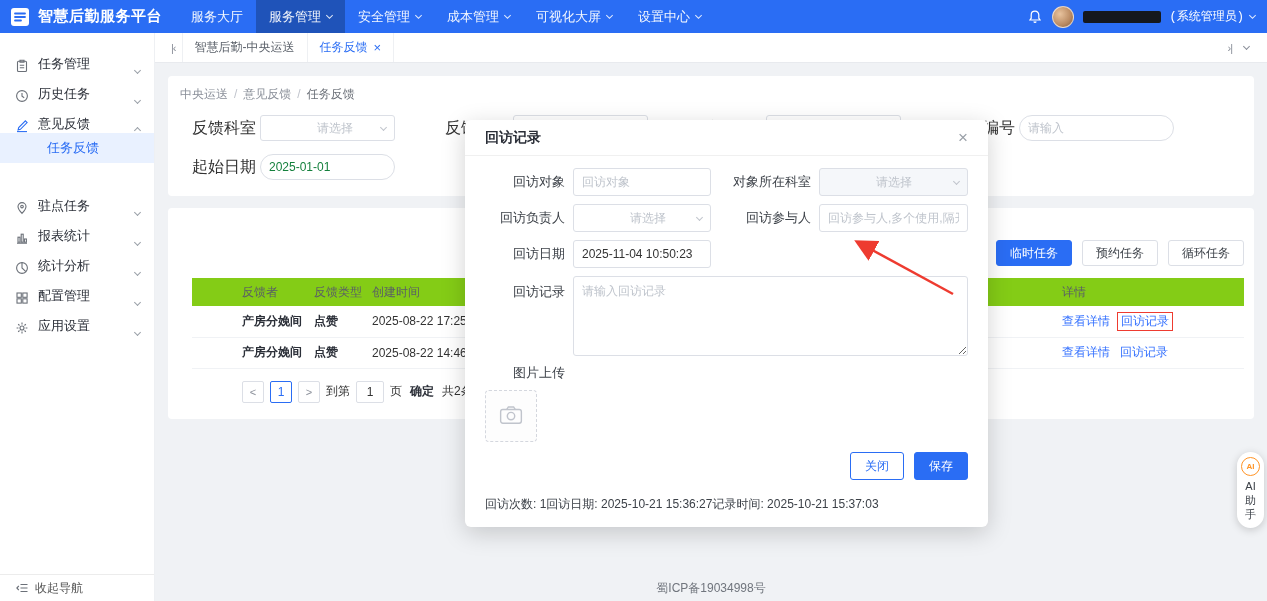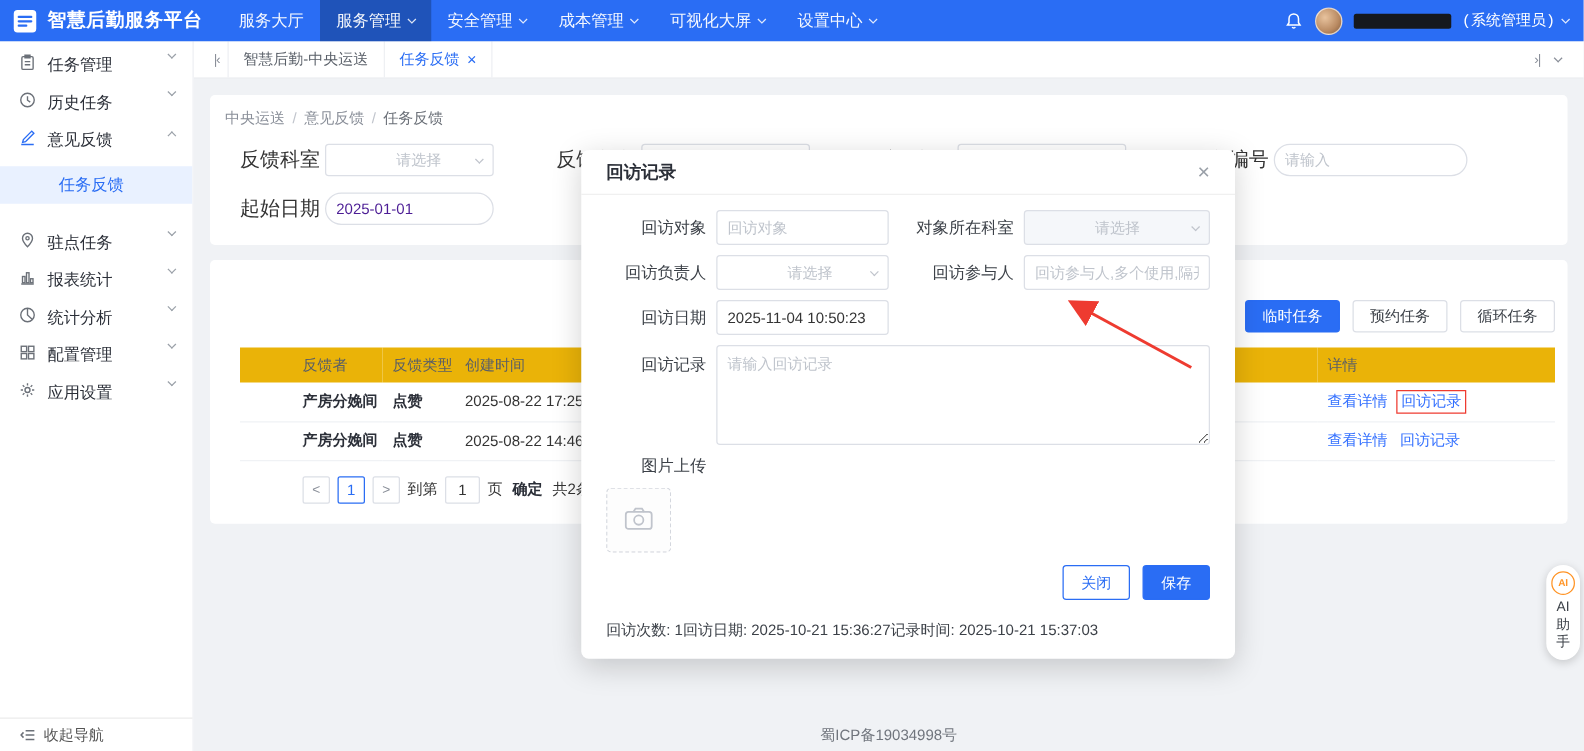--- a/index.html
+++ b/index.html
@@ -18,21 +18,21 @@
   .tb-caret{display:inline-block;width:5px;height:5px;border-right:1.3px solid rgba(255,255,255,.85);border-bottom:1.3px solid rgba(255,255,255,.85);transform:rotate(45deg);margin-top:-3px;}
   .topbar-right{margin-left:auto;display:flex;align-items:center;gap:9px;}
   .bell{display:flex;cursor:pointer;}
   .avatar{width:22px;height:22px;border-radius:50%;background:radial-gradient(circle at 35% 35%,#e8c39e,#b98a62 60%,#7d5636);border:1px solid rgba(255,255,255,.65);cursor:pointer;}
   .redacted{width:78px;height:12px;background:#15181d;border-radius:2px;}
   .user-role{font-size:12px;display:flex;align-items:center;gap:6px;cursor:pointer;white-space:nowrap;font-family:Liberation Mono, monospace;}
 
   
   .sidebar{position:absolute;top:33px;left:0;bottom:0;width:155px;background:#fff;border-right:1px solid #eef0f3;display:flex;flex-direction:column;z-index:5;}
   .side-nav{flex:1;padding-top:10px;overflow:hidden;}
-  .side-item{display:flex;align-items:flex-start;height:30px;padding:0 14px 0 15px;gap:9px;color:#2b2f38;cursor:pointer;font-size:13px;}
+  .side-item{display:flex;align-items:flex-end;height:30px;padding:0 14px 0 15px;gap:9px;color:#2b2f38;cursor:pointer;font-size:13px;}
   .side-item .lbl{flex:1;white-space:nowrap;}
   .side-caret{width:5px;height:5px;border-right:1.3px solid #9aa0a8;border-bottom:1.3px solid #9aa0a8;transform:rotate(45deg);flex:none;margin-top:-2px;}
   .side-caret.up{transform:rotate(-135deg);margin-top:3px;}
   .side-icon{width:14px;height:14px;flex:none;color:#6b7078;display:flex;}
   .side-icon.blue{color:var(--primary);}
   .side-subitem{height:30px;line-height:30px;padding-left:47px;background:var(--side-active);color:var(--primary);cursor:pointer;margin-bottom:22px;font-size:13px;}
   .collapse-row{height:27px;border-top:1px solid #ececec;display:flex;align-items:center;gap:7px;padding-left:16px;color:#555;font-size:12px;cursor:pointer;}
   .collapse-icon{display:flex;color:#6b7078;}
 
   
@@ -59,31 +59,31 @@
   .bc-last{color:#6b7078;}
 
   .filter-row{display:flex;align-items:center;gap:50px;margin-bottom:13px;}
   .filter-row:last-child{margin-bottom:2px;}
   .f-field{display:flex;align-items:center;gap:8px;}
   .f-label{width:60px;text-align:right;font-size:16px;color:#333;flex:none;white-space:nowrap;}
   .ctrl{height:26px;border:1px solid #dcdfe6;border-radius:3px;background:#fff;display:flex;align-items:center;padding:0 8px;font-size:12px;}
   .select{justify-content:space-between;cursor:pointer;gap:6px;}
   .ph{color:#bfc4cc;margin-left:48px;}
   .sel-caret{width:5px;height:5px;border-right:1.2px solid #c0c4cc;border-bottom:1.2px solid #c0c4cc;transform:rotate(45deg);margin-top:-2px;flex:none;}
-  input.ctrl{outline:none;color:#4c1d95;border-radius:13px;}
+  input.ctrl{outline:none;color:#15803d;border-radius:13px;}
   input.ctrl::placeholder{color:#bfc4cc;}
   .w135{width:135px;} .w155{width:155px;}
 
   .card2{margin-top:12px;padding:12px 10px 16px 24px;}
   .actions{display:flex;justify-content:flex-end;gap:10px;margin-bottom:12px;margin-top:20px;}
   .btn{height:26px;padding:0 13px;border-radius:3px;font-size:12px;display:inline-flex;align-items:center;cursor:pointer;border:1px solid #dcdfe6;background:#fff;color:#3c4148;white-space:nowrap;}
   .btn.primary{background:var(--primary);border-color:var(--primary);color:#fff;}
 
   table{width:100%;border-collapse:collapse;font-size:12px;table-layout:fixed;}
-  thead th{background:#eab308;color:#5a5f66;font-weight:normal;text-align:left;height:28px;padding:0 8px;white-space:nowrap;}
+  thead th{background:#84cc16;color:#5a5f66;font-weight:normal;text-align:left;height:28px;padding:0 8px;white-space:nowrap;}
   tbody td{height:31px;padding:0 8px;border-bottom:1px solid #f0f2f5;color:#333;white-space:nowrap;overflow:hidden;}
   .c1{width:114px;padding-left:50px !important;}
   .c2{width:58px;}
   .c3{width:118px;}
   .c5{width:190px;}
   .bold{font-weight:bold;color:#2b2f38;}
   .link{color:var(--link);cursor:pointer;}
   .link-gap{margin-left:10px;}
   .red-box{display:inline-block;border:1.5px solid var(--annot);padding:0 3px;margin-left:7px;}
 

